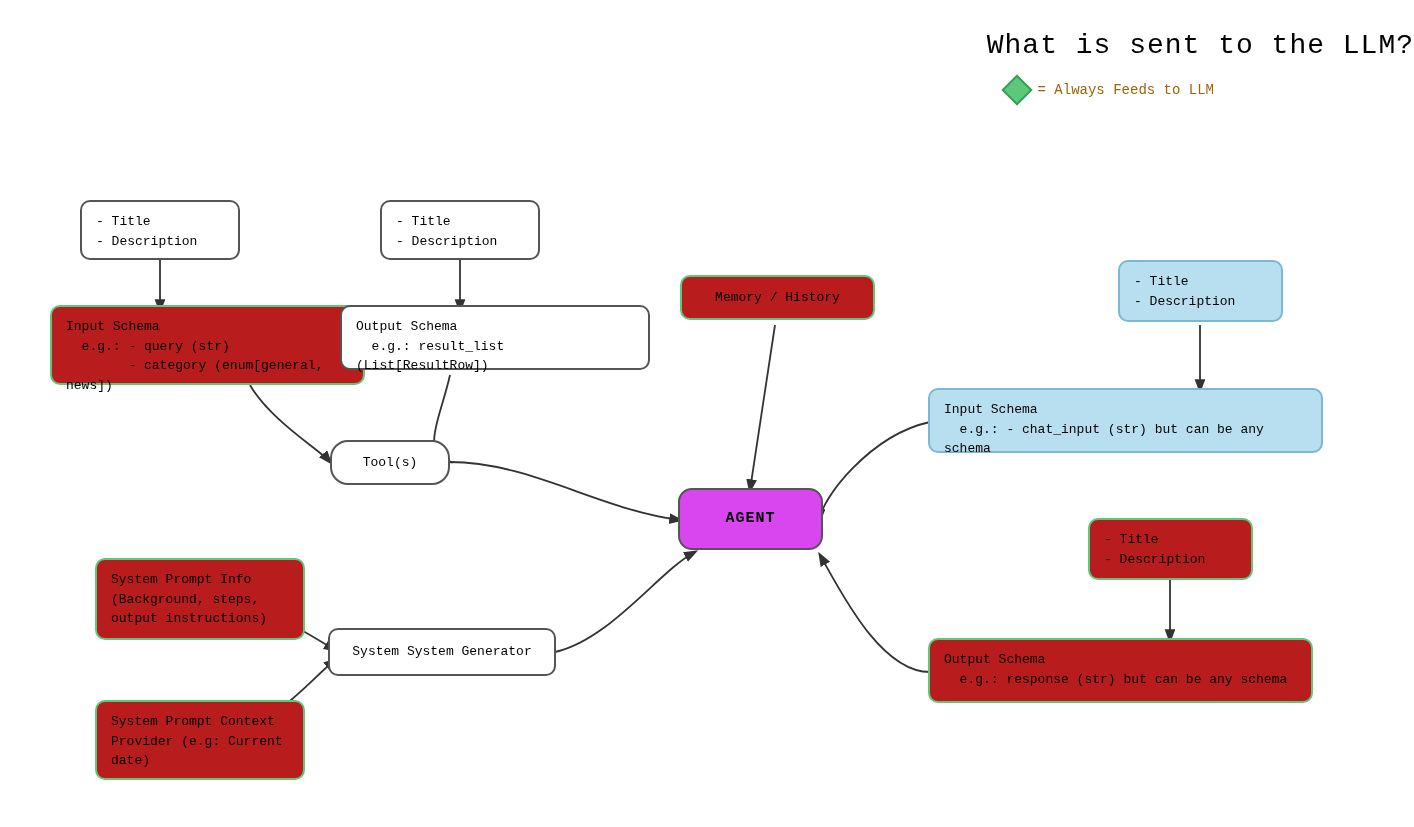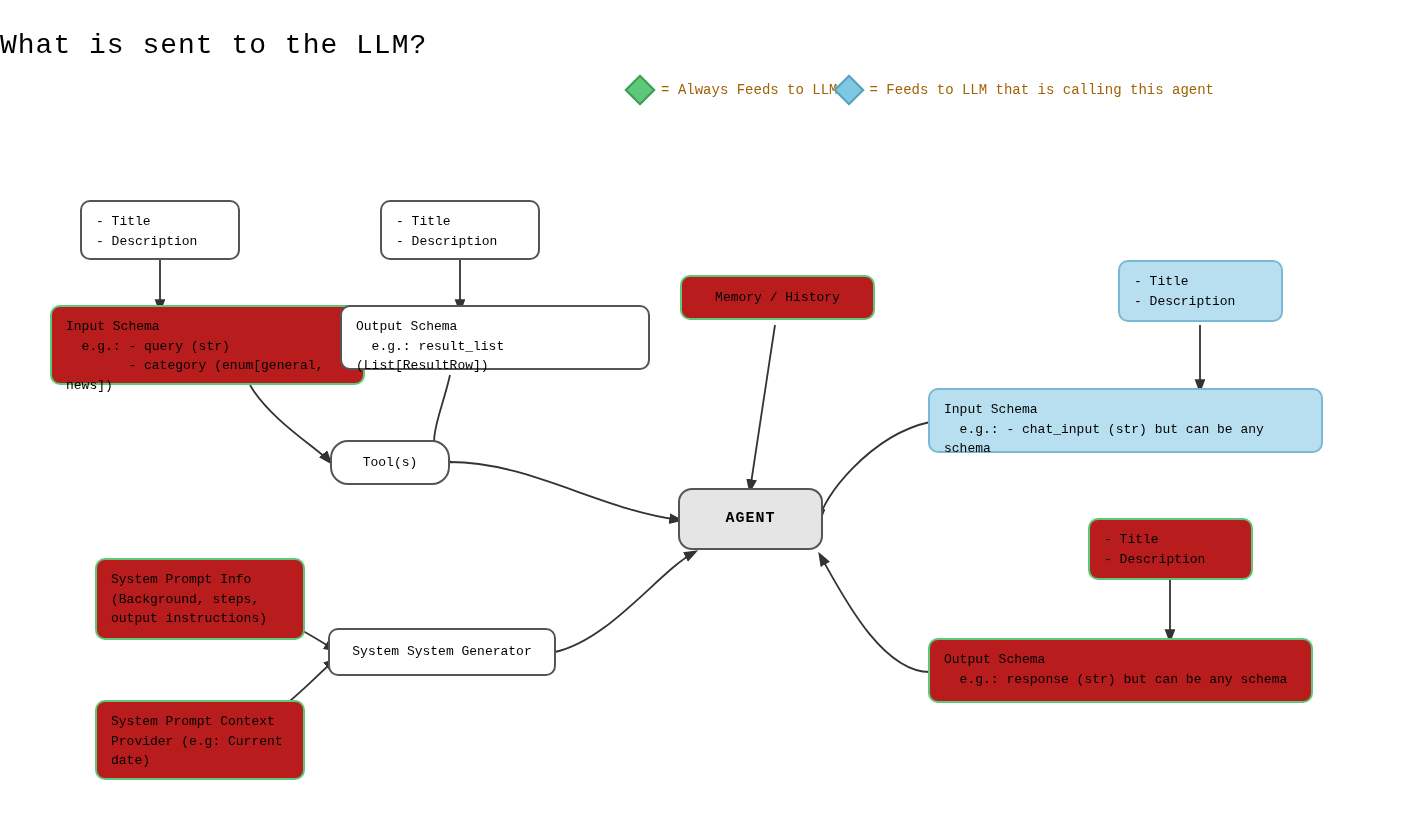--- a/index.html
+++ b/index.html
@@ -5,21 +5,21 @@
     * { box-sizing: border-box; margin: 0; padding: 0; }
     body {
       background: #fff;
       font-family: 'Courier New', Courier, monospace;
       width: 1414px;
       height: 827px;
       overflow: hidden;
       position: relative;
     }
     .page-title {
-      text-align: left;
+      text-align: right;
       font-size: 28px;
       font-weight: normal;
       padding-top: 30px;
       letter-spacing: 1px;
       font-family: 'Courier New', monospace;
     }
     .legend {
       display: flex;
       justify-content: flex-end;
       padding: 18px 200px 0 200px;
@@ -60,21 +60,21 @@
     }
     .node-blue {
       background: #b8dff0;
       border: 2px solid #7ab8d4;
     }
     .node-white {
       background: #fff;
       border: 2px solid #555;
     }
     .node-agent {
-      background: #e5e5e5;
+      background: #d946ef;
       border: 2px solid #555;
       border-radius: 14px;
       font-size: 15px;
       font-weight: bold;
       text-align: center;
       letter-spacing: 1px;
     }
     svg.arrows {
       position: absolute;
       top: 0; left: 0;
@@ -94,24 +94,20 @@
   </style>
 </head>
 <body>
 
 <div class="page-title">What is sent to the LLM?</div>
 
 <div class="legend">
   <div class="legend-item">
     <div class="diamond-green"></div>
     <span>= Always Feeds to LLM</span>
-  </div>
-  <div class="legend-item">
-    <div class="diamond-blue"></div>
-    <span>= Feeds to LLM that is calling this agent</span>
   </div>
 </div>
 
 <svg class="arrows">
   <defs>
     <marker id="arrow" markerWidth="8" markerHeight="8" refX="6" refY="3" orient="auto">
       <path d="M0,0 L0,6 L8,3 z"></path>
     </marker>
   </defs>
 

